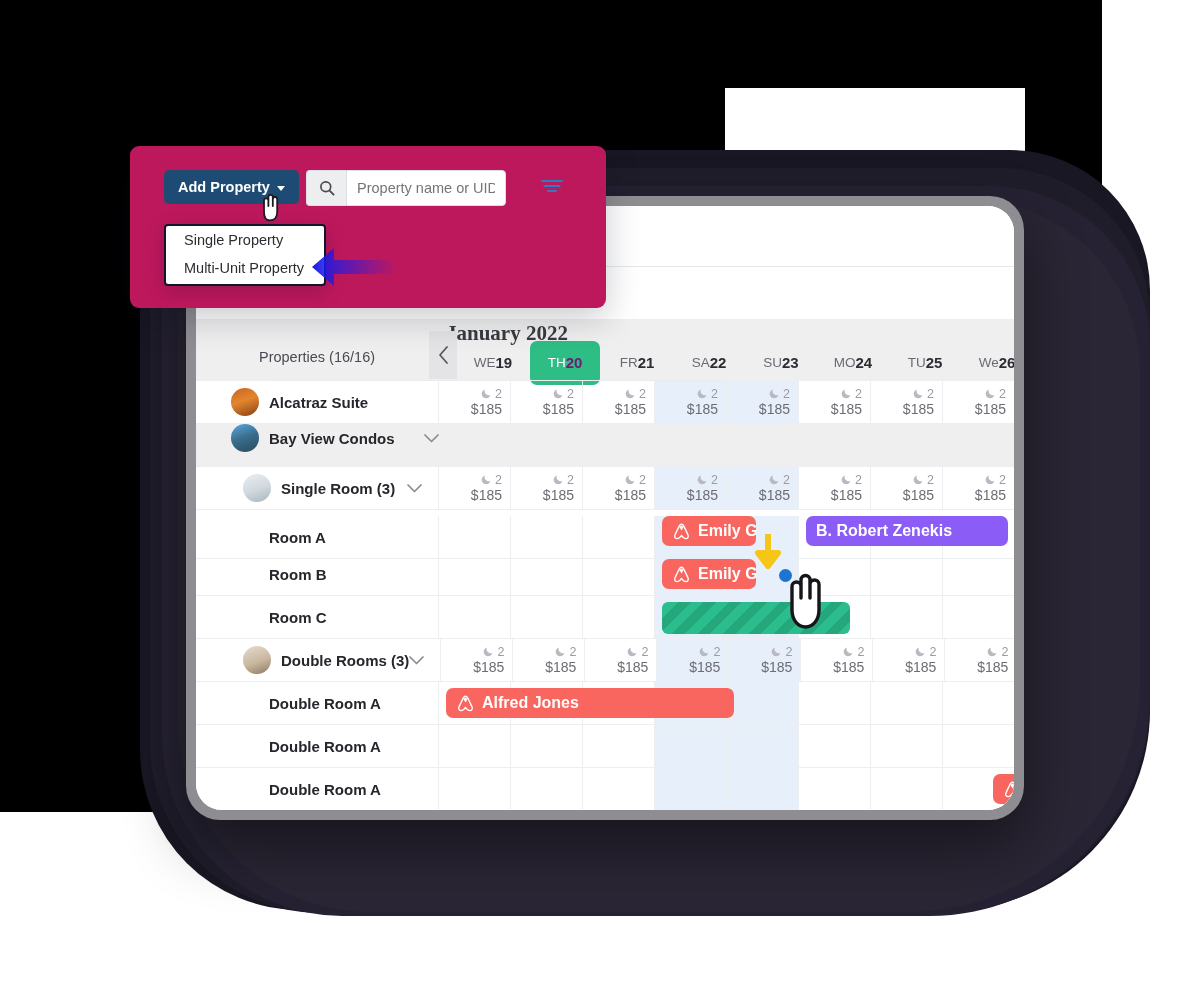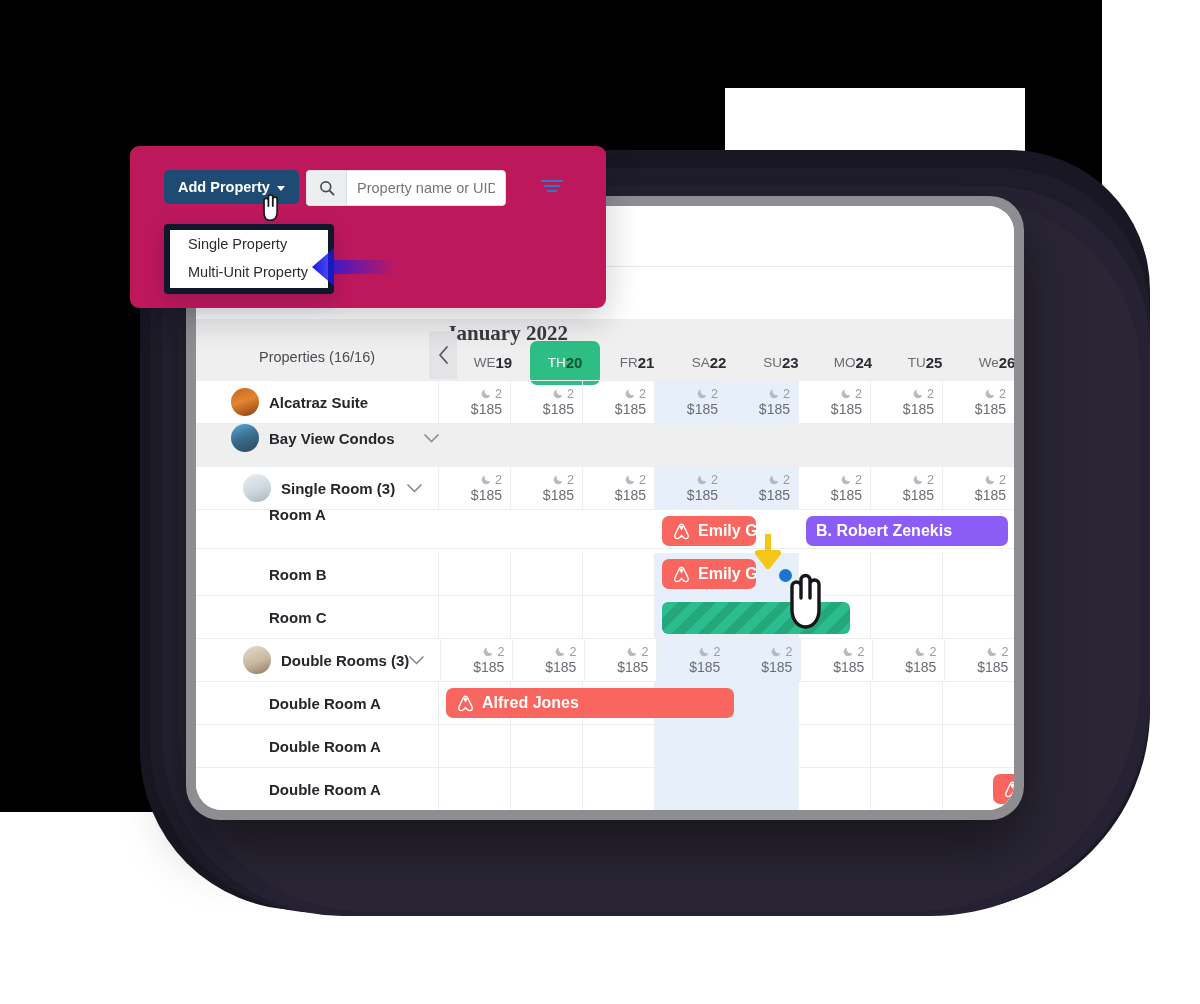--- a/index.html
+++ b/index.html
@@ -60,21 +60,21 @@
     position:absolute;left:233px;top:12px;width:28px;height:48px;
     background:#e4e4e6;display:flex;align-items:center;justify-content:center;
     color:#55555c;
   }
 
   .daycols{position:absolute;left:261px;top:22px;height:40px;display:flex;}
   .daycol{width:72px;height:44px;display:flex;flex-direction:row;align-items:center;justify-content:center;
           font-size:13.5px;color:#6a6a72;line-height:1.22;}
   .daycol .dnum{font-size:15px;font-weight:700;color:#2c2c33;}
   .daycol.today{background:#2ebd85;border-radius:7px;color:#ffffff;width:70px;margin:0 1px;}
-  .daycol.today .dnum{color:#14532d;font-weight:700;}
+  .daycol.today .dnum{color:#701a75;font-weight:700;}
 
   .grid-wrap{position:absolute;left:0;top:62px;width:818px;height:429px;overflow:hidden;}
   .row{position:absolute;left:0;width:818px;display:flex;border-bottom:1px solid #eceef1;box-sizing:border-box;padding-left:17px;}
   .row.shade{background:#efefef;}
   .rowlabel{width:242px;display:flex;align-items:center;box-sizing:border-box;padding-left:18px;background:transparent;}
   .rowlabel.sub{padding-left:56px;}
   .avatar{width:28px;height:28px;border-radius:50%;margin-right:10px;flex:none;overflow:hidden;}
   .rname{font-size:15px;font-weight:700;color:#26262c;white-space:nowrap;}
   .chev{margin-left:auto;margin-right:16px;color:#8b8b93;}
   .cells{position:relative;width:576px;display:flex;}
@@ -112,21 +112,21 @@
   .search-wrap{position:absolute;left:306px;top:170px;display:flex;height:36px;}
   .search-ico{width:40px;height:36px;background:#eceef0;border:1px solid #dcdfe3;border-right:none;
               border-radius:4px 0 0 4px;display:flex;align-items:center;justify-content:center;box-sizing:border-box;}
   .search-input{width:160px;height:36px;border:1px solid #dcdfe3;border-radius:0 4px 4px 0;box-sizing:border-box;
                 font-size:14.5px;color:#9b9ea4;padding:0 10px;font-family:inherit;outline:none;background:#fff;}
   .filter-ico{position:absolute;left:541px;top:178px;}
   .panel-divider{position:absolute;left:143px;top:234px;width:450px;height:1px;background:#e9ebee;}
 
   .menu{
     position:absolute;left:164px;top:224px;width:158px;height:58px;background:#fff;
-    border-radius:4px;box-shadow:0 6px 20px rgba(10,12,30,.20);border:6px solid #0f172a;
+    border-radius:4px;box-shadow:0 6px 20px rgba(10,12,30,.20);border:2px solid #0f172a;
   }
   .menu-item{height:28px;display:flex;align-items:center;padding-left:18px;font-size:14.5px;color:#2c2c33;cursor:pointer;}
 
   
   .blue-arrow{position:absolute;left:312px;top:248px;width:84px;height:38px;}
 
   
   .cursor-hand{position:absolute;}
   .down-arrow{position:absolute;left:752px;top:534px;width:32px;height:36px;}
 </style>
@@ -375,21 +375,21 @@
                 <div class="nights">
                   <svg width="11" height="11" viewBox="0 0 12 12" fill="none">
                     <path d="M10.2 7.6A4.6 4.6 0 0 1 4.2 1.7a4.8 4.8 0 1 0 6 5.9z" fill="#b9b9c1"></path>
                   </svg>
                   <span>2</span>
                 </div>
                 <div class="price">$185</div>
               </div>
             </div>
           </div>
-          <div class="row" style="top: 125px; height: 43px; flex-direction: column;">
+          <div class="row" style="top: 135px; height: 43px;">
             <div class="rowlabel sub">
               <span class="rname">Room A</span>
             </div>
             <div class="cells">
               <div class="cell"></div>
               <div class="cell"></div>
               <div class="cell"></div>
               <div class="cell we"></div>
               <div class="cell we"></div>
               <div class="cell"></div>

